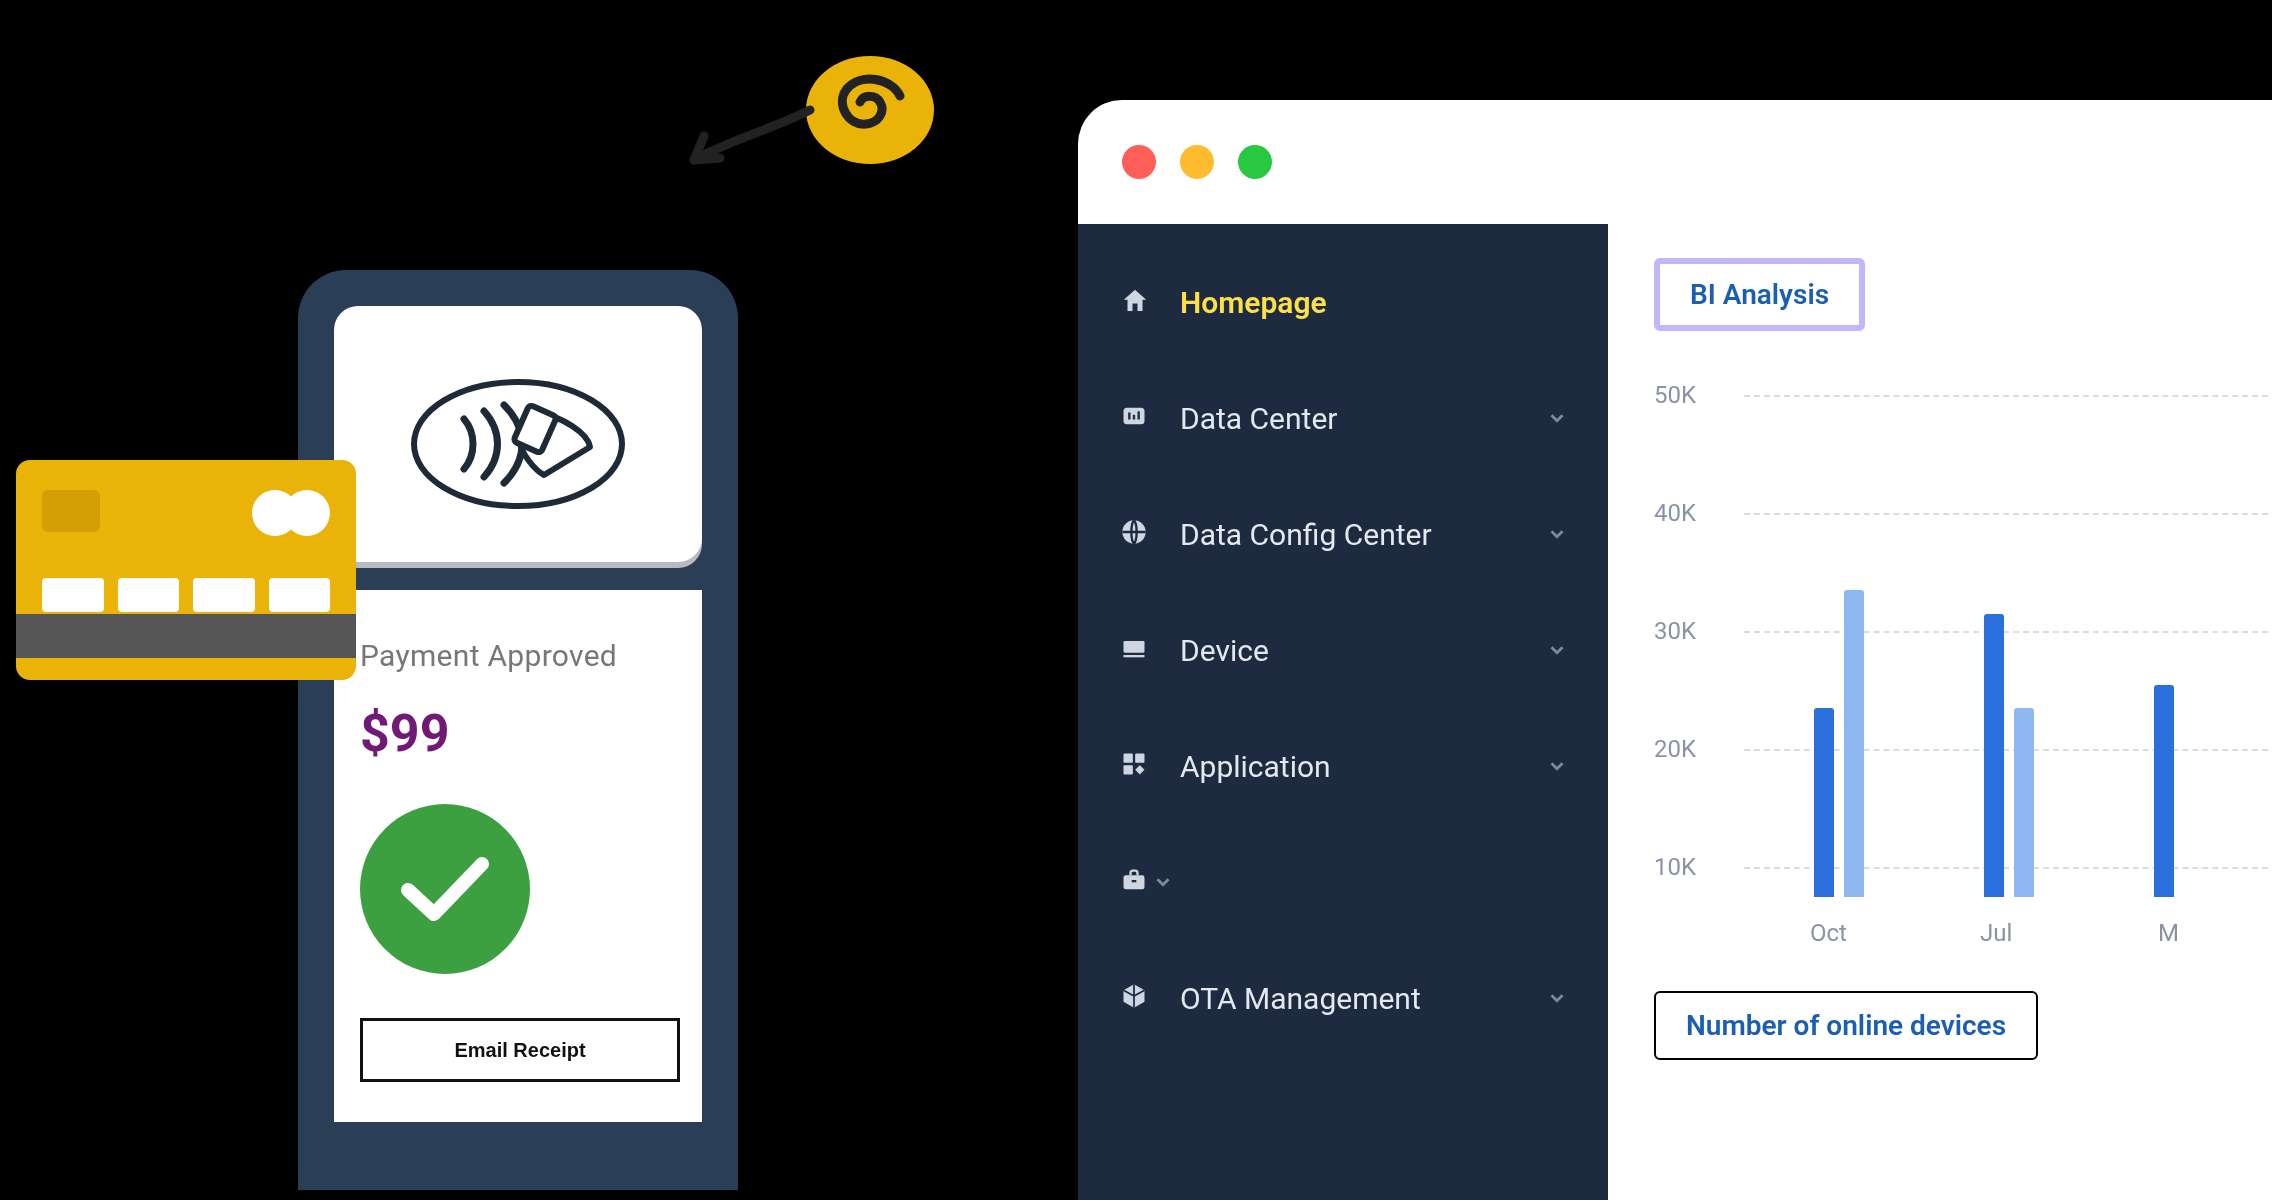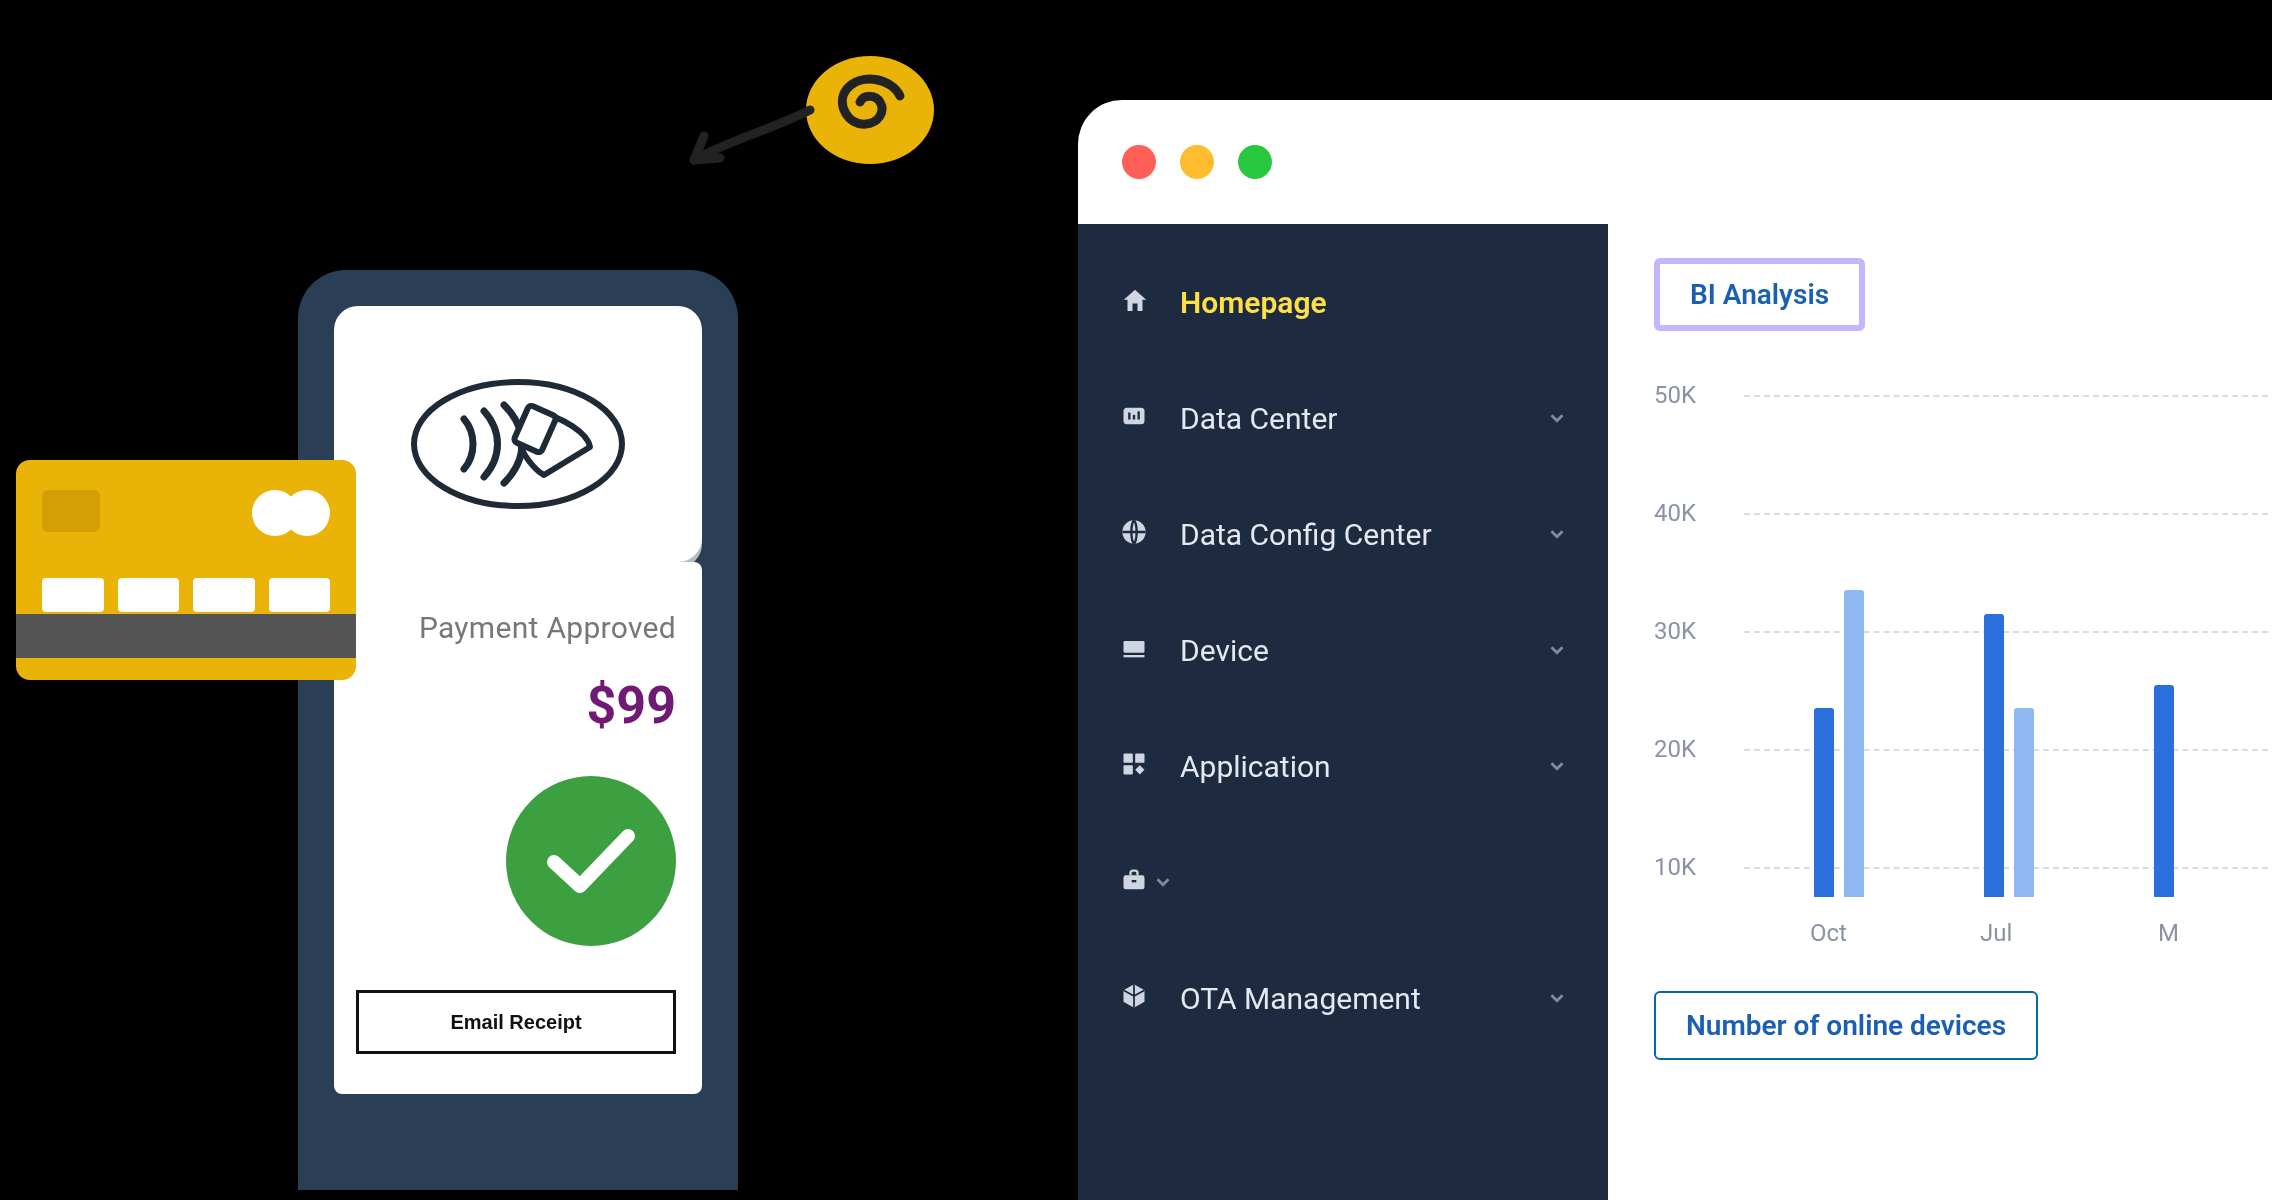--- a/index.html
+++ b/index.html
@@ -29,25 +29,26 @@
     height: 256px;
     display: flex;
     align-items: center;
     justify-content: center;
     box-shadow: 0 6px 0 0 #b7bcc3;
   }
   .tap-icon-wrap { position: relative; width: 220px; height: 130px; }
 
   .pos-screen {
     background: #fff;
-    border-radius: 8px;
+    border-radius: 0;
+    margin-top: 28px;
     padding: 48px 26px 40px;
     display: flex;
     flex-direction: column;
-    align-items: flex-end;
+    align-items: flex-start;
   }
   .pay-status {
     font-size: 30px;
     color: #777;
     letter-spacing: .3px;
   }
   .pay-amount {
     font-size: 52px;
     font-weight: 700;
     color: #701a75;
@@ -168,21 +169,21 @@
     border-top: 2px dashed #d7dce5;
   }
   .xlabel { position:absolute; bottom:-6px; font-size:24px; color:#8a93a5;}
   .bar { position:absolute; bottom:44px; width:20px; border-radius:3px 3px 0 0;}
   .bar.dark  { background:#2b6fdc; }
   .bar.light { background:#8fb8f2; }
 
   .card2 {
     margin-top: 50px;
     display:inline-block;
-    border:2px solid #0369a1;
+    border:2px solid #000000;
     border-radius:6px;
     padding: 16px 30px;
     color:#1b5fb3;
     font-size:28px;
     font-weight:600;
   }
 </style>
 </head>
 <body>
 

